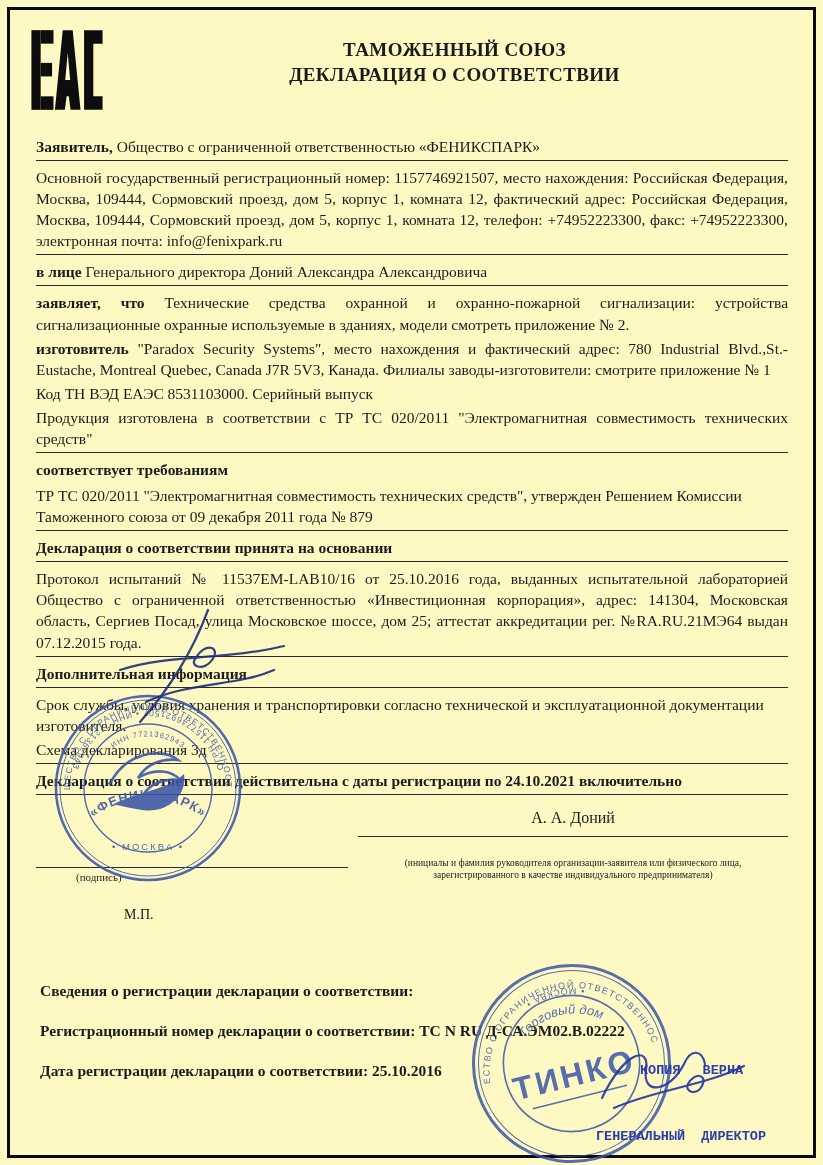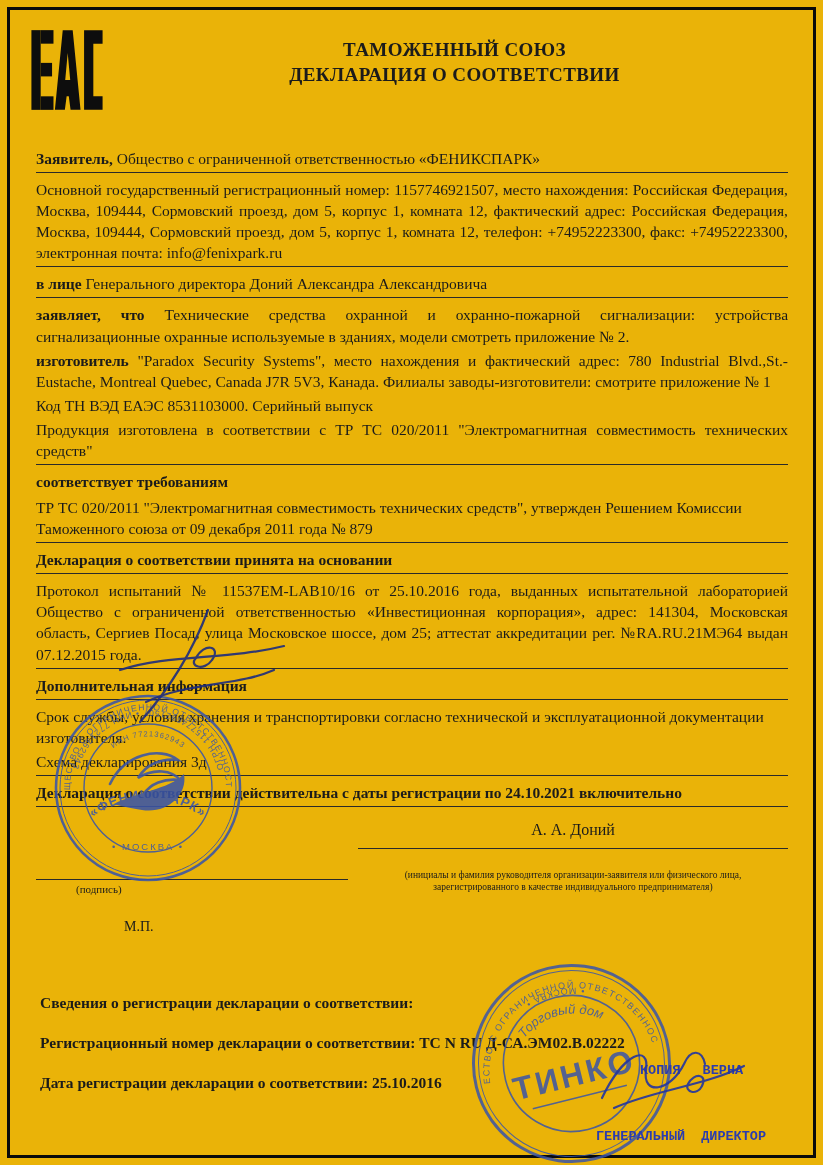--- a/index.html
+++ b/index.html
@@ -1,28 +1,28 @@
 <!DOCTYPE html>
 <html><head>
 <meta charset="utf-8">
 <style>
   * { box-sizing: border-box; }
   html, body { margin: 0; padding: 0; background: #ffffff; }
   .page {
-    position: relative; width: 823px; height: 1165px; background: #eab308;
+    position: relative; width: 823px; height: 1165px; background: #fef9c3;
     font-family: "Liberation Serif", "DejaVu Serif", serif; color: #1b1b1b;
     overflow: hidden; margin: 0 auto;
   }
   .frame { position: absolute; inset: 7px; border: 3px solid #0a0a0a; }
   .eac-logo { position: absolute; left: 30px; top: 26px; width: 74px; height: 88px; }
   .title {
     position: absolute; left: 110px; right: 24px; top: 38px; text-align: center;
     font-weight: bold; font-size: 19px; line-height: 1.3; letter-spacing: .4px;
   }
-  .content { position: absolute; left: 36px; top: 148px; width: 752px; }
+  .content { position: absolute; left: 36px; top: 136px; width: 752px; }
   .p { margin: 0 0 3px 0; font-size: 15.5px; line-height: 1.36; text-align: justify; }
   .left { text-align: left; }
   .b { font-weight: bold; }
   .ruled { border-bottom: 1.5px solid #2a2a2a; padding-bottom: 3px; margin-bottom: 6px; }
   .gap-top { margin-top: 5px; }
 
   .sig { position: relative; height: 165px; margin-top: 8px; }
   .sig-line-left { position: absolute; left: 0; top: 64px; width: 312px; border-top: 1.5px solid #2a2a2a; }
   .sig-caption { position: absolute; left: 40px; top: 68px; width: 230px; font-size: 11px; }
   .sig-mp { position: absolute; left: 88px; top: 104px; font-size: 14px; }

